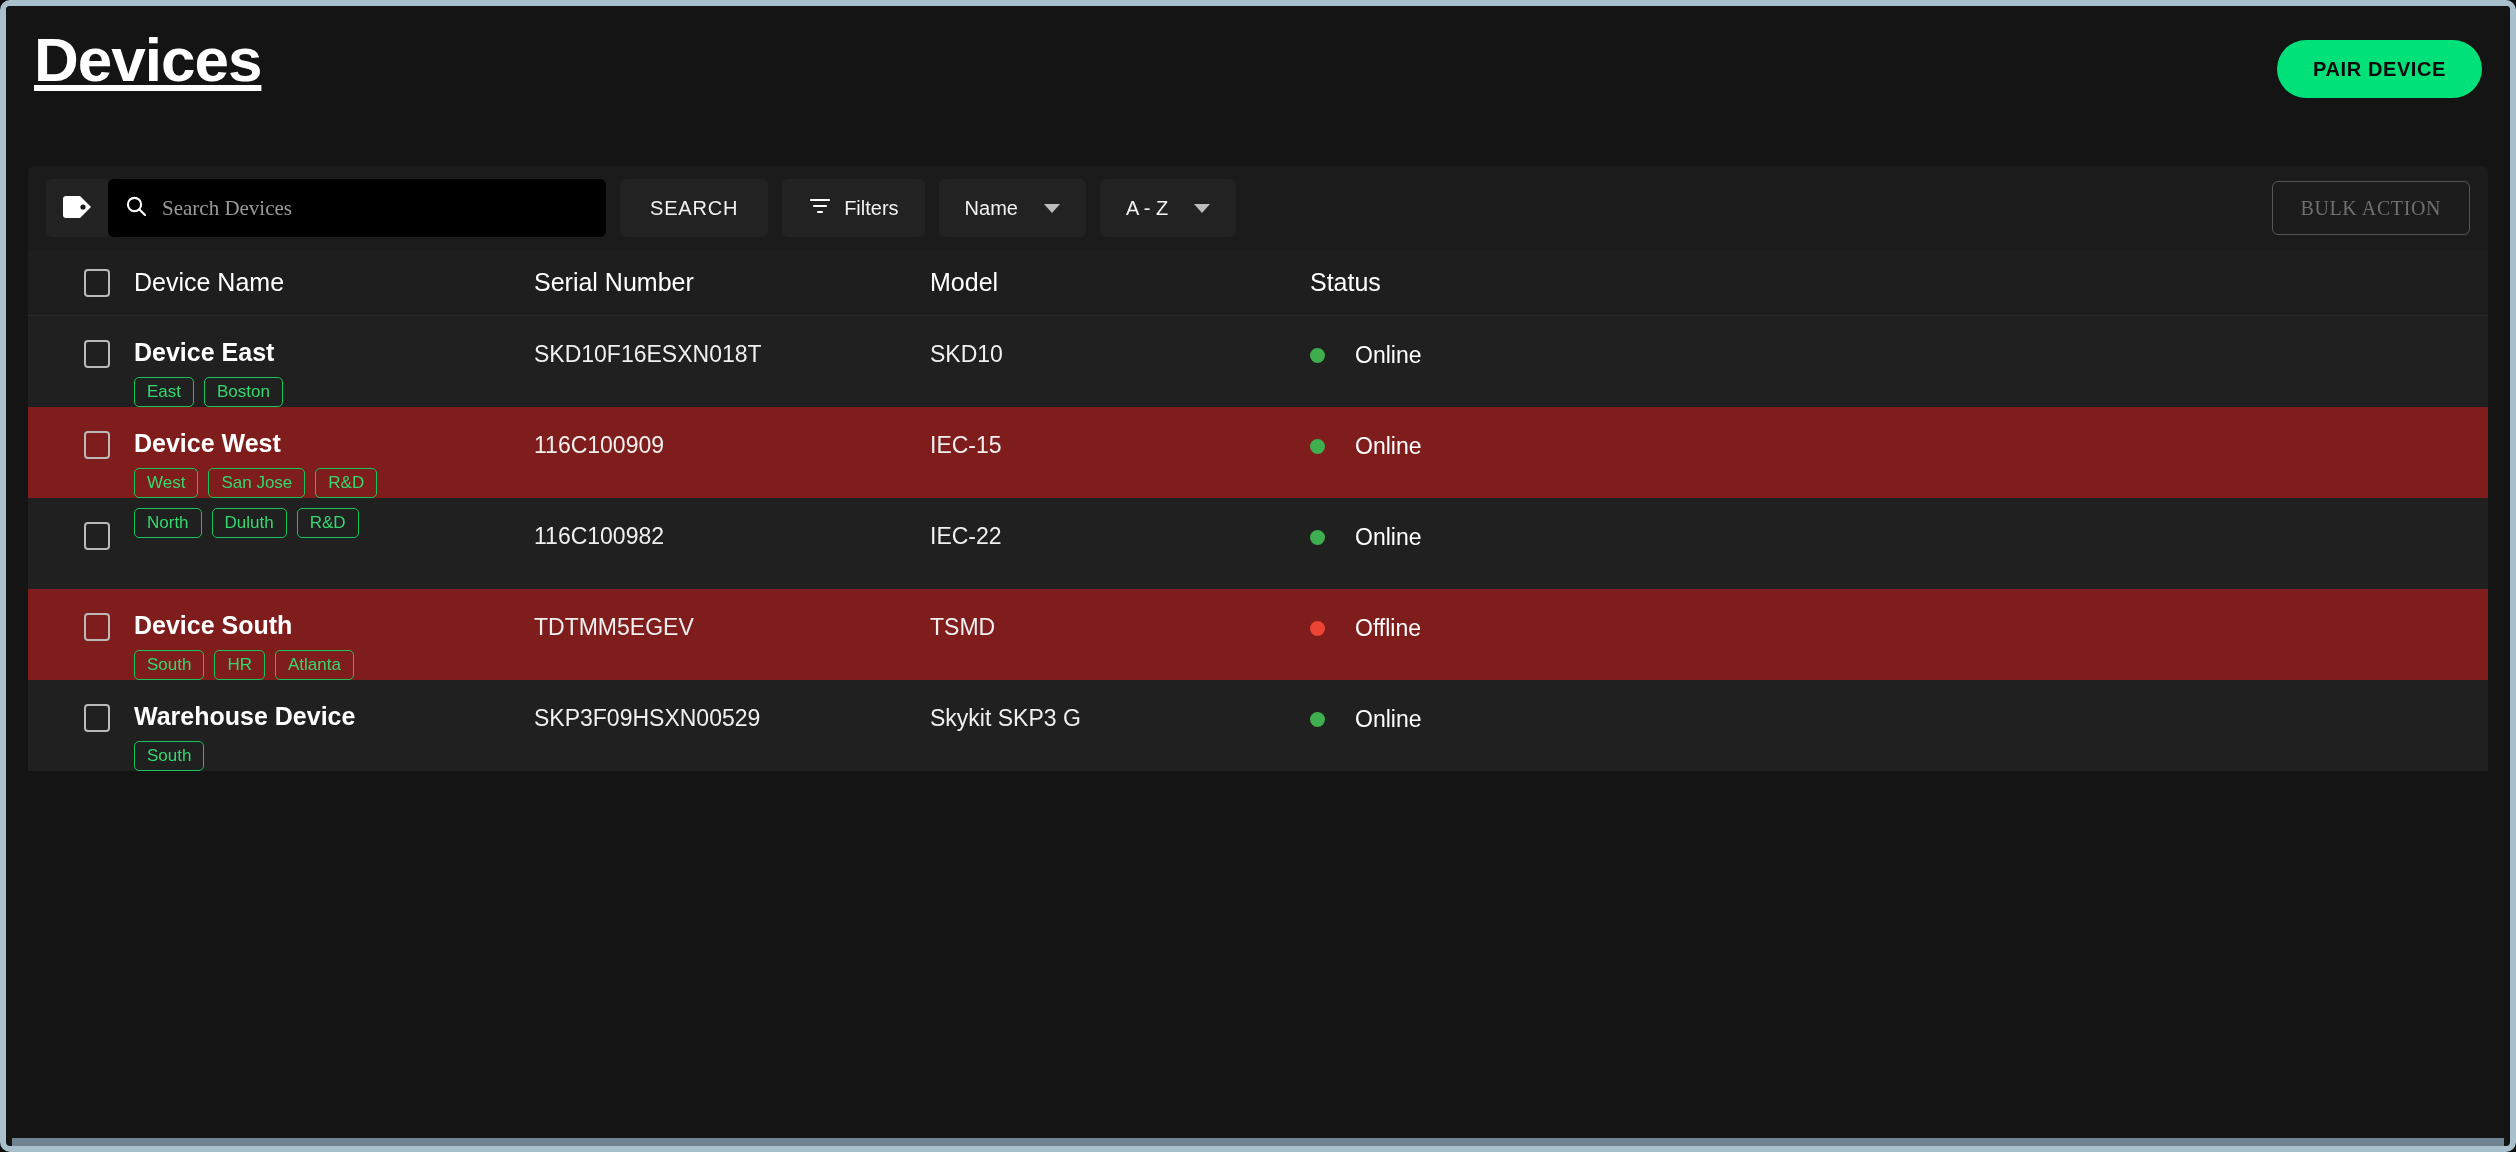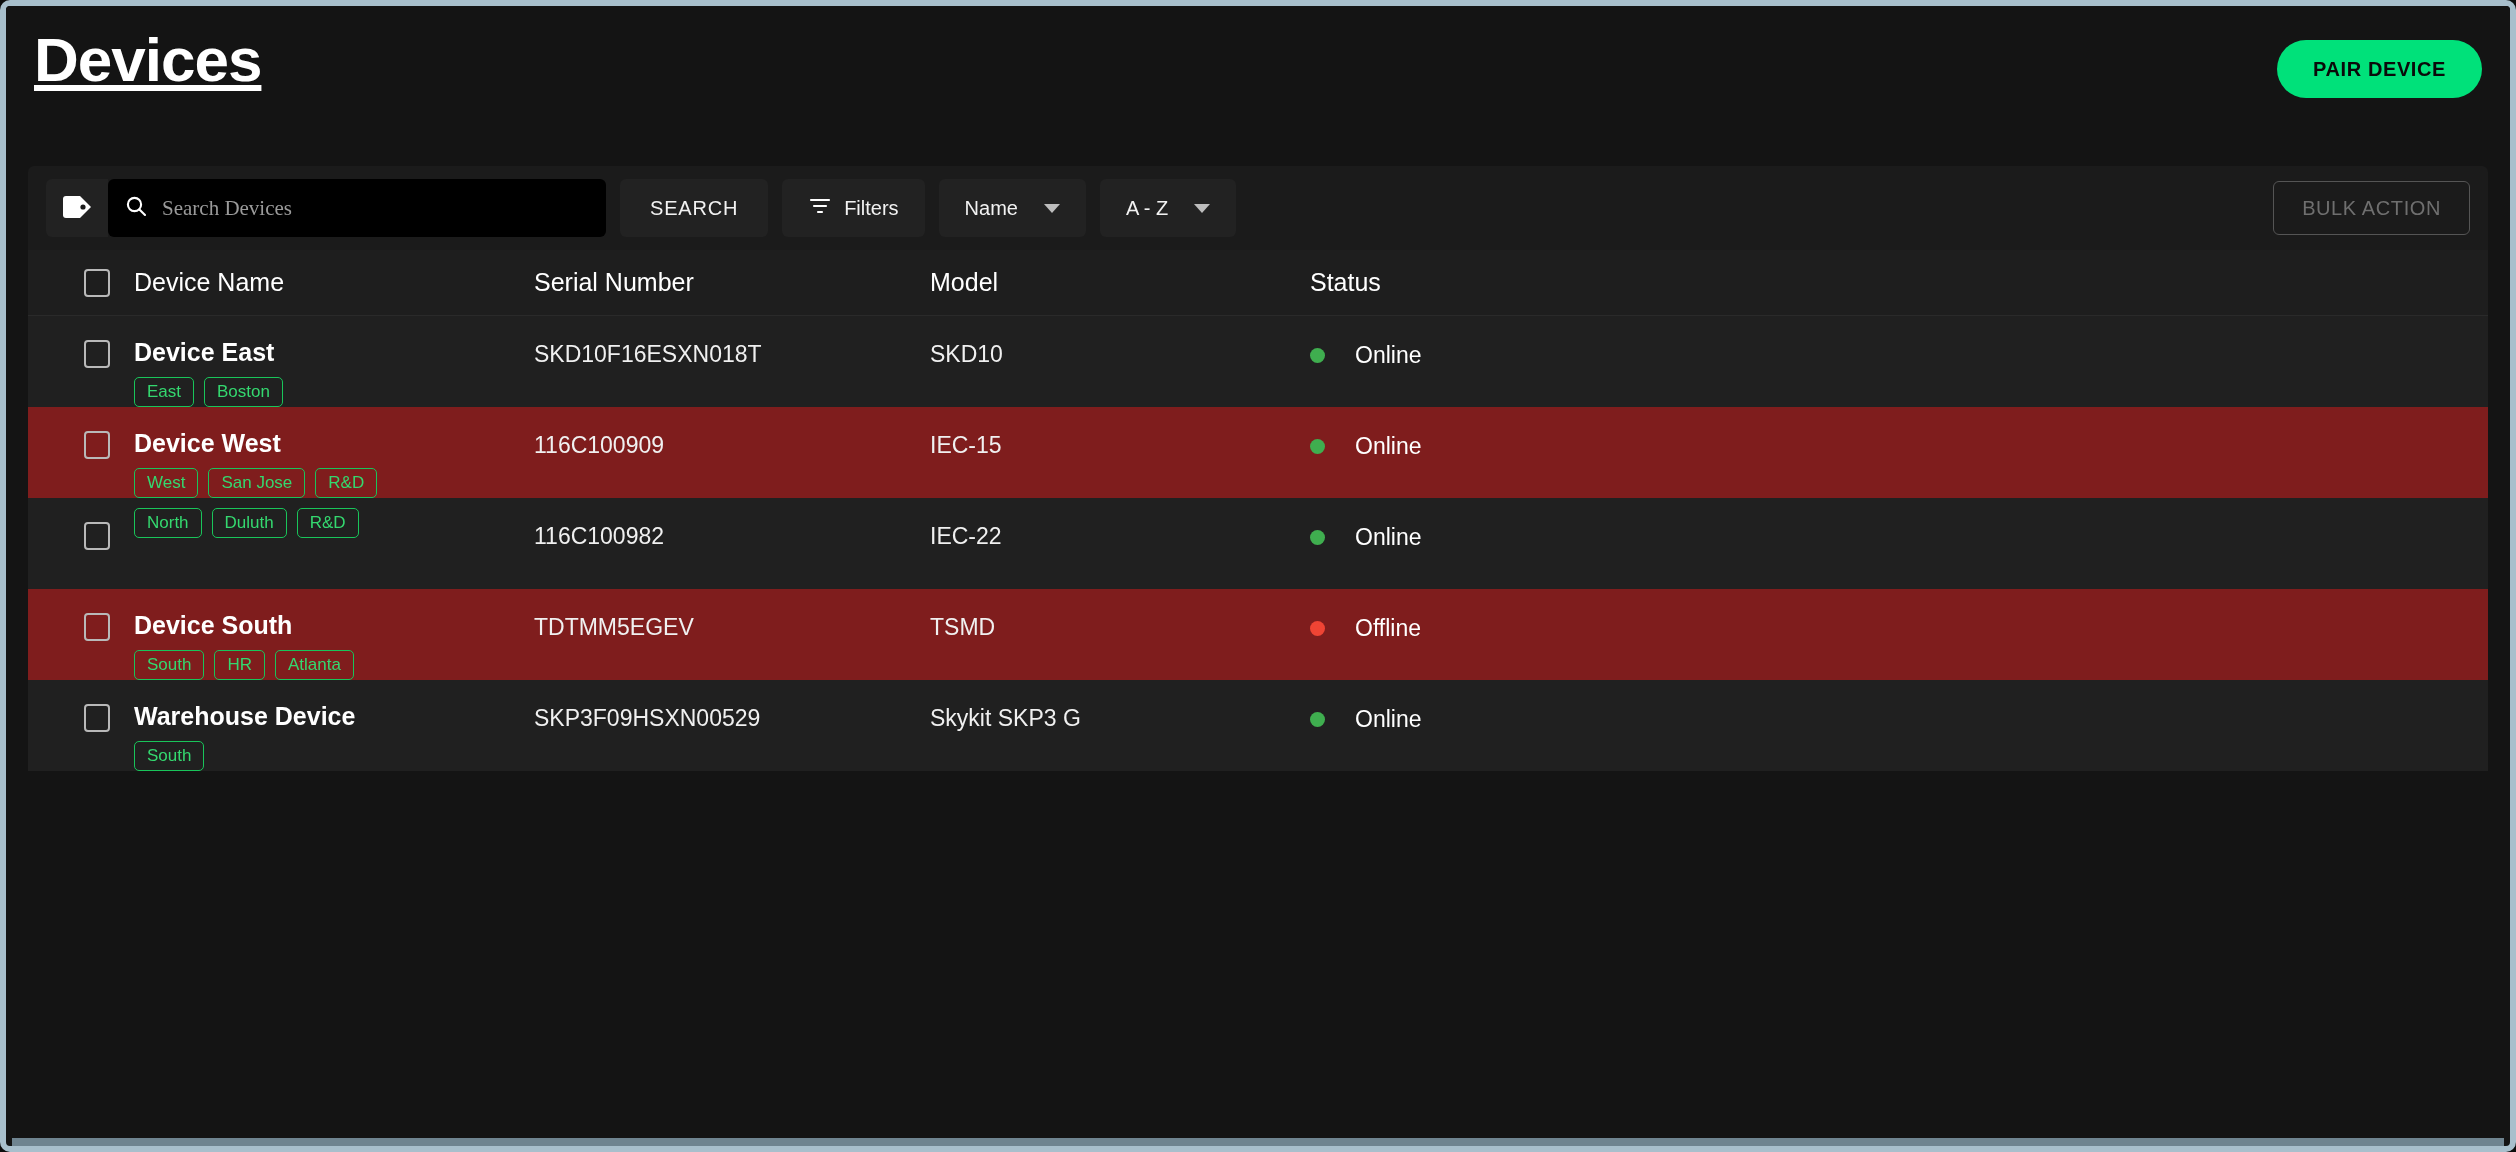--- a/index.html
+++ b/index.html
@@ -130,21 +130,21 @@
   }
   .spacer { flex: 1 1 auto; }
   .bulk-action-button {
     height: 54px;
     background: transparent;
     border: 1px solid #555555;
     border-radius: 6px;
     color: #6f6f6f;
     font-size: 20px;
     letter-spacing: 0.6px;
-    font-family: Liberation Sans, sans-serif;
+    font-family: Liberation Serif, serif;
     padding: 0 28px;
     cursor: default;
     flex: 0 0 auto;
   }
 
   
   .table {
     margin: 0 22px;
     background: #1b1b1b;
   }

